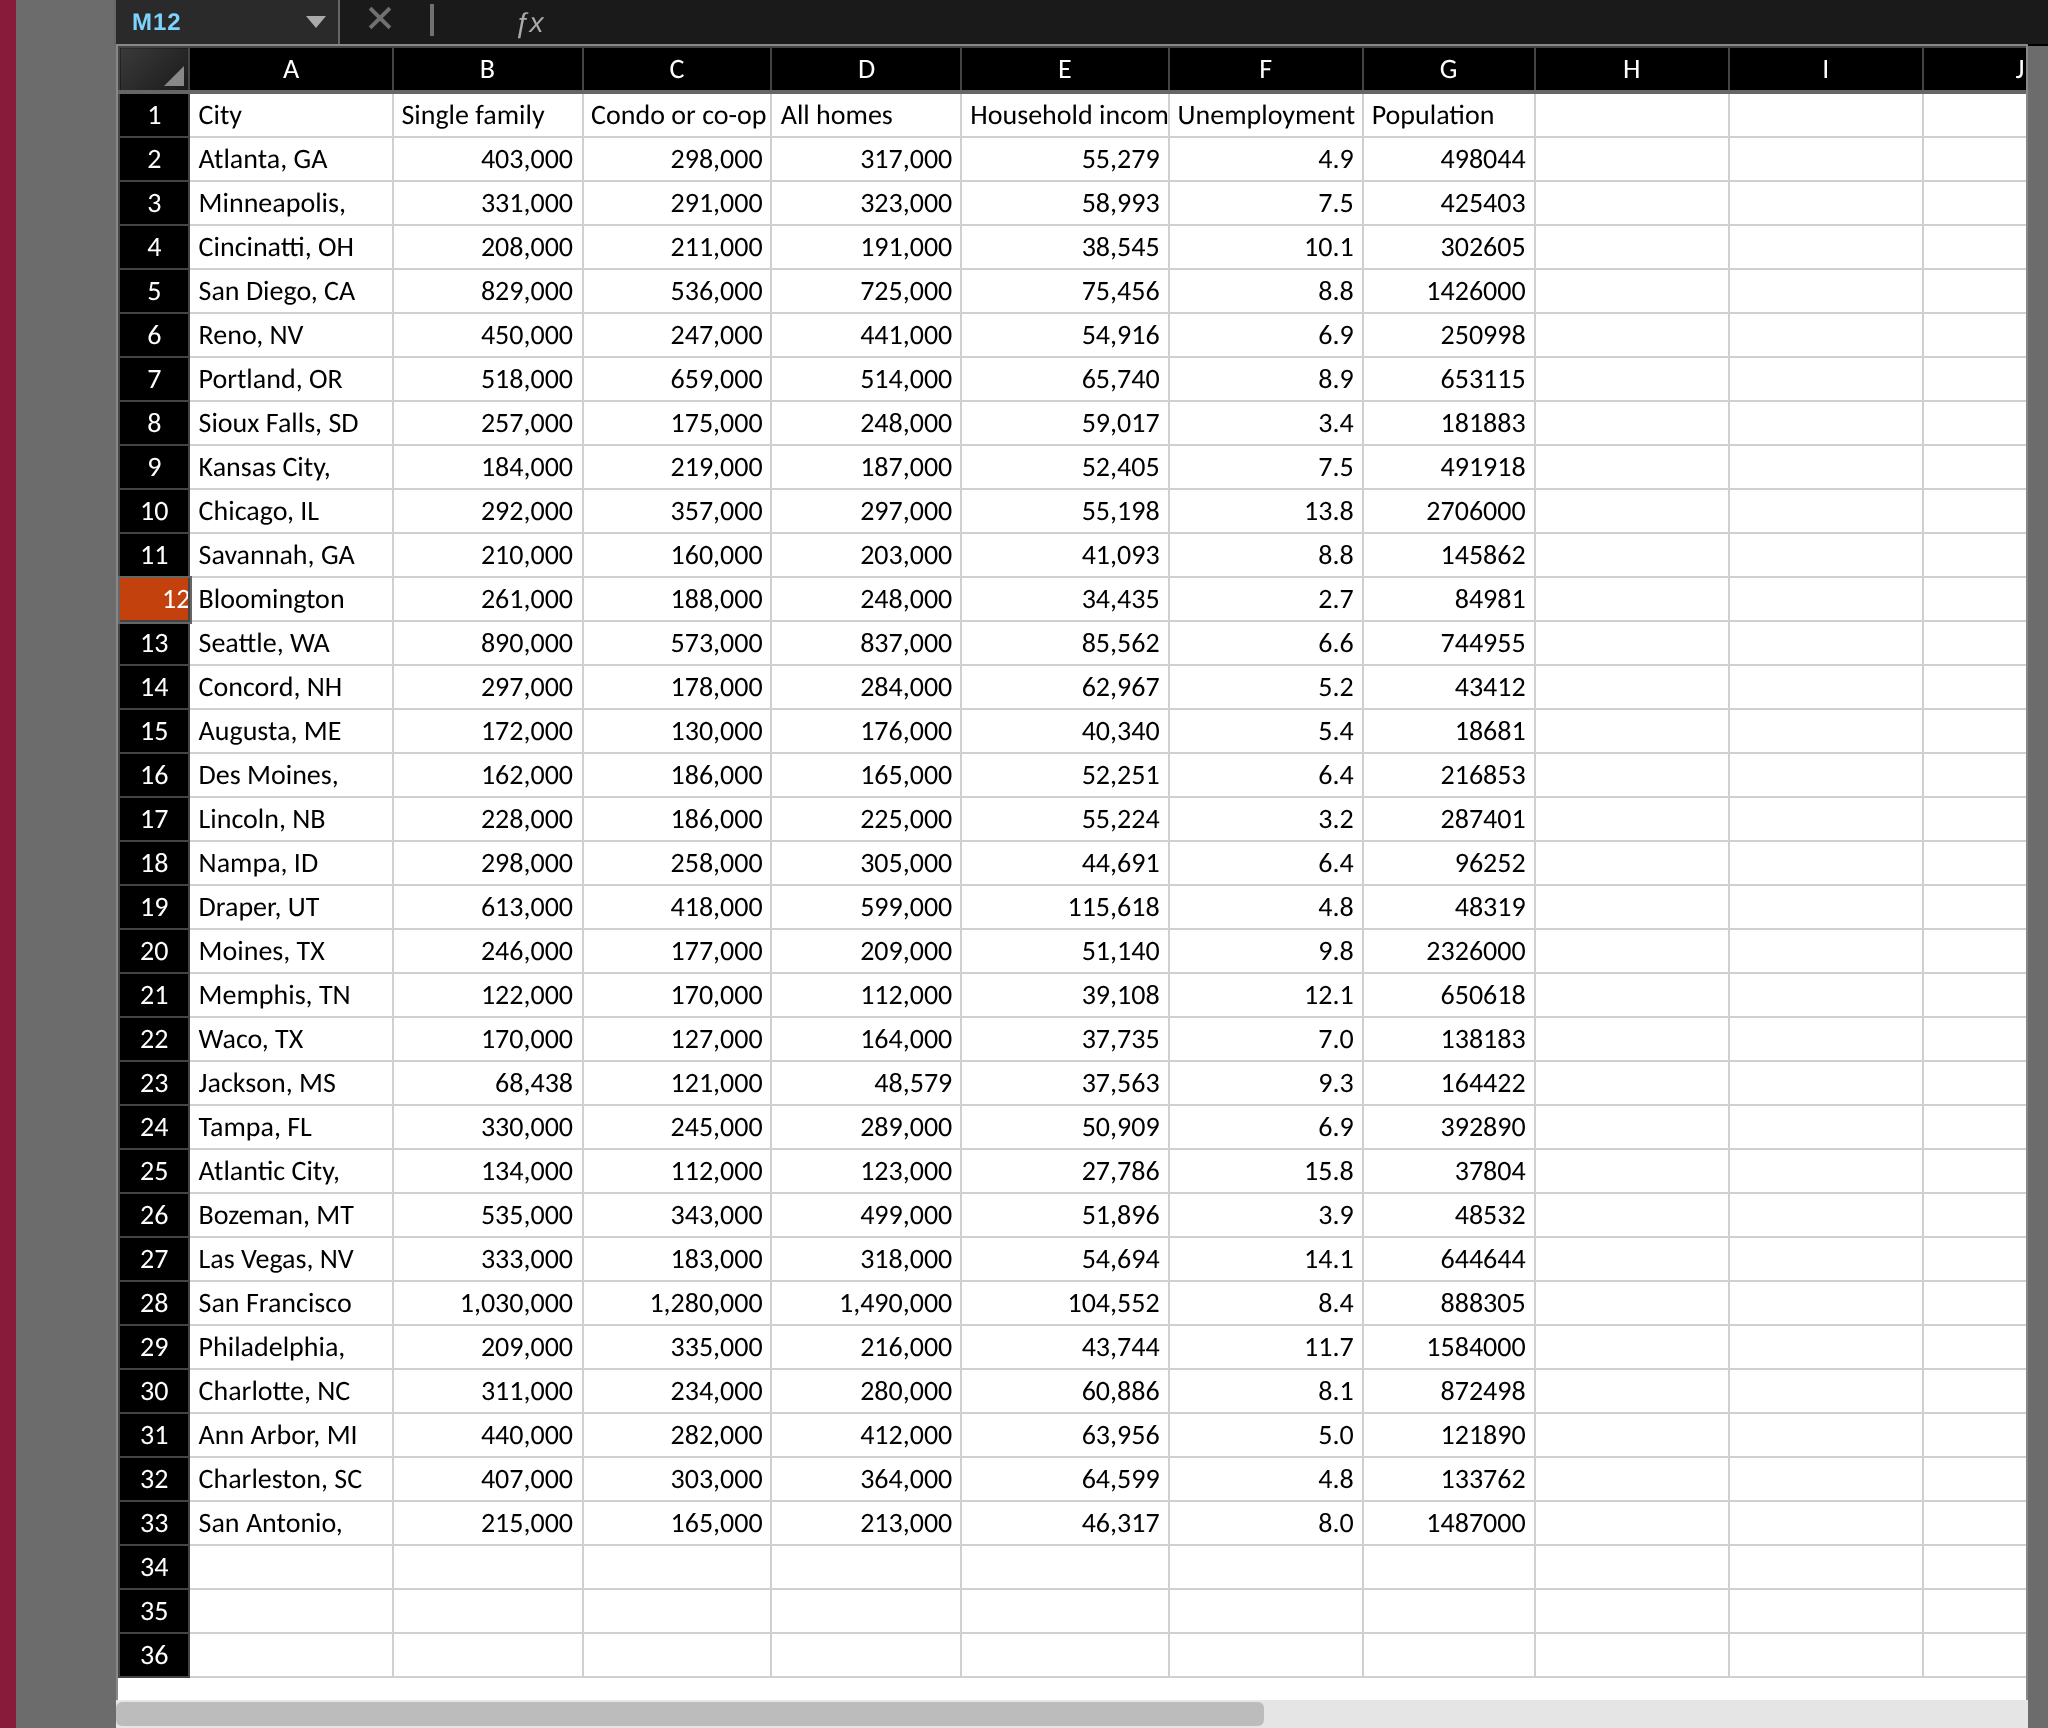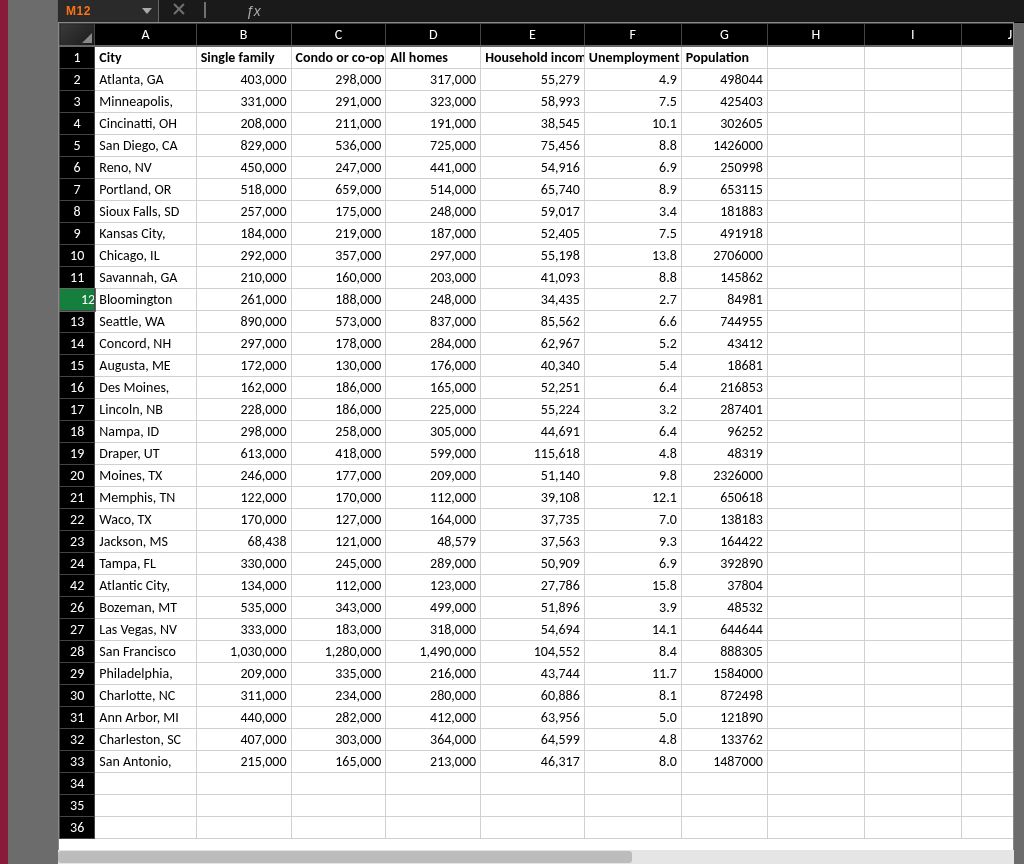--- a/index.html
+++ b/index.html
@@ -27,24 +27,24 @@
     left: 58px; top: 0; right: 0; height: 22px;
     background: #1a1a1a;
     display: flex;
     align-items: center;
     color: #ccc;
     font-family: Arial, sans-serif;
     font-size: 12px;
     border-bottom: 1px solid #000;
   }
   .name-box {
-    width: 100px;
+    width: 111px;
     height: 22px;
     background: #2a2a2a;
-    color: #f97316;
+    color: #7dd3fc;
     display: flex;
     align-items: center;
     padding: 0 8px;
     font-weight: bold;
     letter-spacing: .5px;
     outline: 1px solid #666;
     box-sizing: border-box;
     position: relative;
   }
   .name-box .caret-down {
@@ -132,21 +132,21 @@
   }
   table.grid tbody th.rowh {
     background: #000;
     color: #fff;
     font-weight: normal;
     text-align: center;
     border: 1px solid #444;
     width: 30px;
   }
   table.grid tbody tr.selected-row th.rowh {
-    background: #15803d;
+    background: #c2410c;
     outline: 1px solid #666;
     padding-left: 21px;
   }
   td.text { text-align: left; }
   td.num  { text-align: right; }
   td, th { line-height: 21px; }
 
   
   col.c-rowh { width: 32px; }
   col.c-A { width: 92px; }
@@ -165,21 +165,21 @@
     left: 58px; right: 10px; bottom: 0;
     height: 14px;
     background: #e5e5e5;
   }
   .hscroll .thumb {
     position: absolute; left: 0; top: 1px; height: 12px; width: 60%;
     background: #bcbcbc; border-radius: 3px;
   }
 
   
-  .hdrcell { text-align: left; overflow: hidden; font-weight: bold; }
+  .hdrcell { text-align: left; overflow: hidden; }
 </style>
 </head>
 <body>
 
 <div class="viewport">
   <div class="left-stripe"></div>
 
   <div class="name-box-bar">
     <div class="name-box">
       <span>M12</span>
@@ -530,21 +530,21 @@
             <td class="num">245,000</td>
             <td class="num">289,000</td>
             <td class="num">50,909</td>
             <td class="num">6.9</td>
             <td class="num">392890</td>
             <td class="text"></td>
             <td class="text"></td>
             <td class="text"></td>
           </tr>
           <tr>
-            <th class="rowh">42</th>
+            <th class="rowh">25</th>
             <td class="text">Atlantic City,</td>
             <td class="num">134,000</td>
             <td class="num">112,000</td>
             <td class="num">123,000</td>
             <td class="num">27,786</td>
             <td class="num">15.8</td>
             <td class="num">37804</td>
             <td class="text"></td>
             <td class="text"></td>
             <td class="text"></td>

